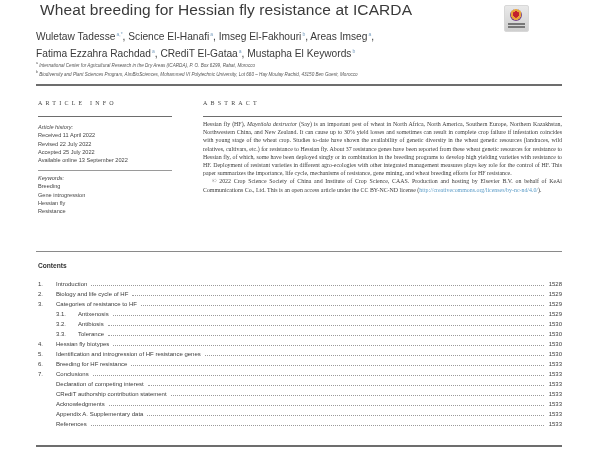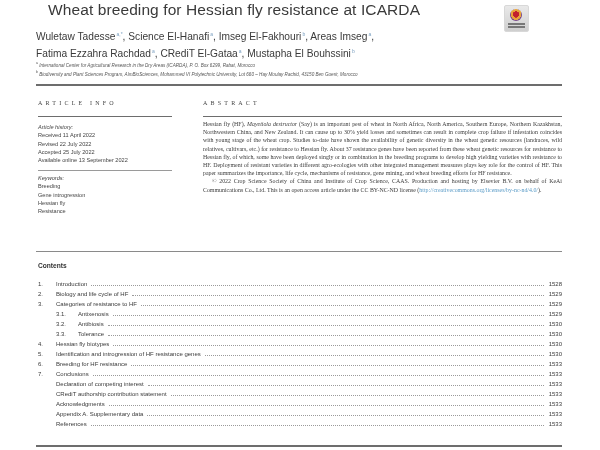--- a/index.html
+++ b/index.html
@@ -3,21 +3,21 @@
 <meta charset="utf-8">
 <style>
   html, body { margin: 0; padding: 0; }
   body {
     width: 600px; height: 450px; overflow: hidden; position: relative;
     background: #ffffff; color: #2b2b2b;
     font-family: "Liberation Sans", sans-serif;
   }
   .abs { position: absolute; }
   .title {
-    left: 48px; top: 1px; font-size: 15.5px; color: #3a3a3a; letter-spacing: 0.1px; white-space: nowrap;
+    left: 40px; top: 1px; font-size: 15.5px; color: #3a3a3a; letter-spacing: 0.1px; white-space: nowrap;
   }
   .authors {
     left: 36px; top: 27px; font-size: 10.2px; line-height: 15px; color: #3a3a3a; white-space: nowrap;
   }
   .authors sup { font-size: 5px; color: #7a9fc0; vertical-align: 4px; margin-left: 1px; }
   .affils {
     left: 36px; top: 60px; font-size: 4.6px; line-height: 7.5px; color: #555; font-style: italic; white-space: nowrap;
   }
   .affils sup { font-size: 3.5px; font-style: normal; }
   .badge {
@@ -69,21 +69,21 @@
 <div class="abs authors">
   <div>
     <span>Wuletaw Tadesse</span><sup>a,*</sup>,
     <span>Science El-Hanafi</span><sup>a</sup>,
     <span>Imseg El-Fakhouri</span><sup>b</sup>,
     <span>Areas Imseg</span><sup>a</sup>,
   </div>
   <div>
     <span>Fatima Ezzahra Rachdad</span><sup>a</sup>,
     <span>CRediT El-Gataa</span><sup>a</sup>,
-    <span>Mustapha El Bouhssini</span><sup>b</sup>
+    <span>Mustapha El Keywords</span><sup>b</sup>
   </div>
 </div>
 
 <div class="abs affils">
   <div><sup>a</sup> <span>International Center for Agricultural Research in the Dry Areas (ICARDA), P. O. Box 6299, Rabat, Morocco</span></div>
   <div><sup>b</sup> <span>Biodiversity and Plant Sciences Program, AlmBioSciences, Mohammed VI Polytechnic University, Lot 660 – Hay Moulay Rachid, 43150 Ben Guerir, Morocco</span></div>
 </div>
 
 <div class="abs badge">
   <div class="dot"></div>

